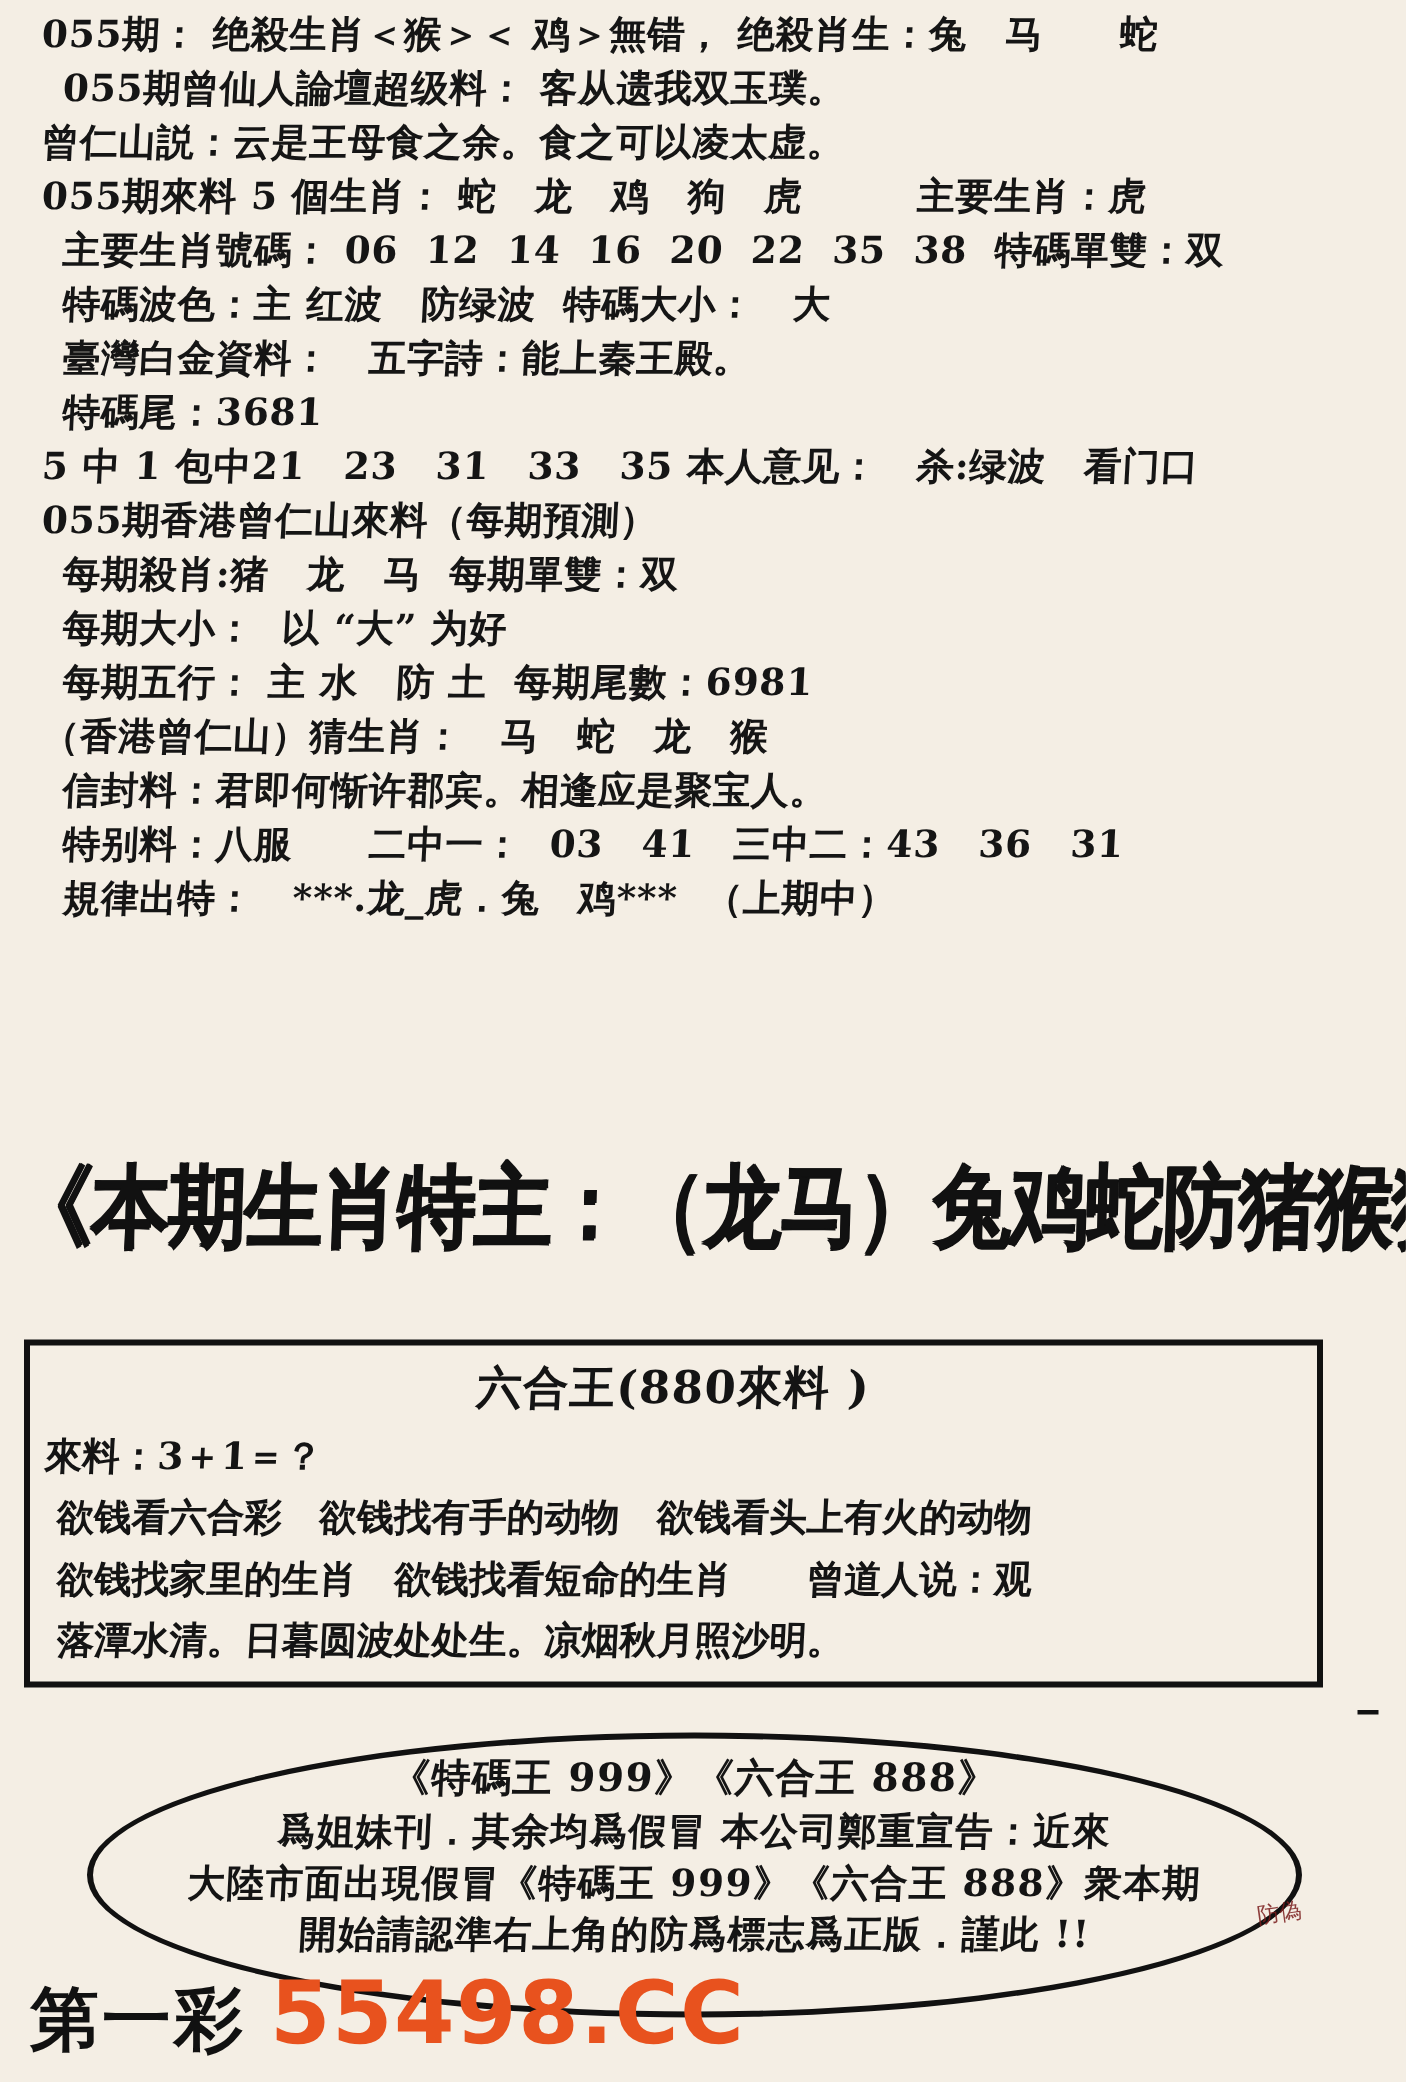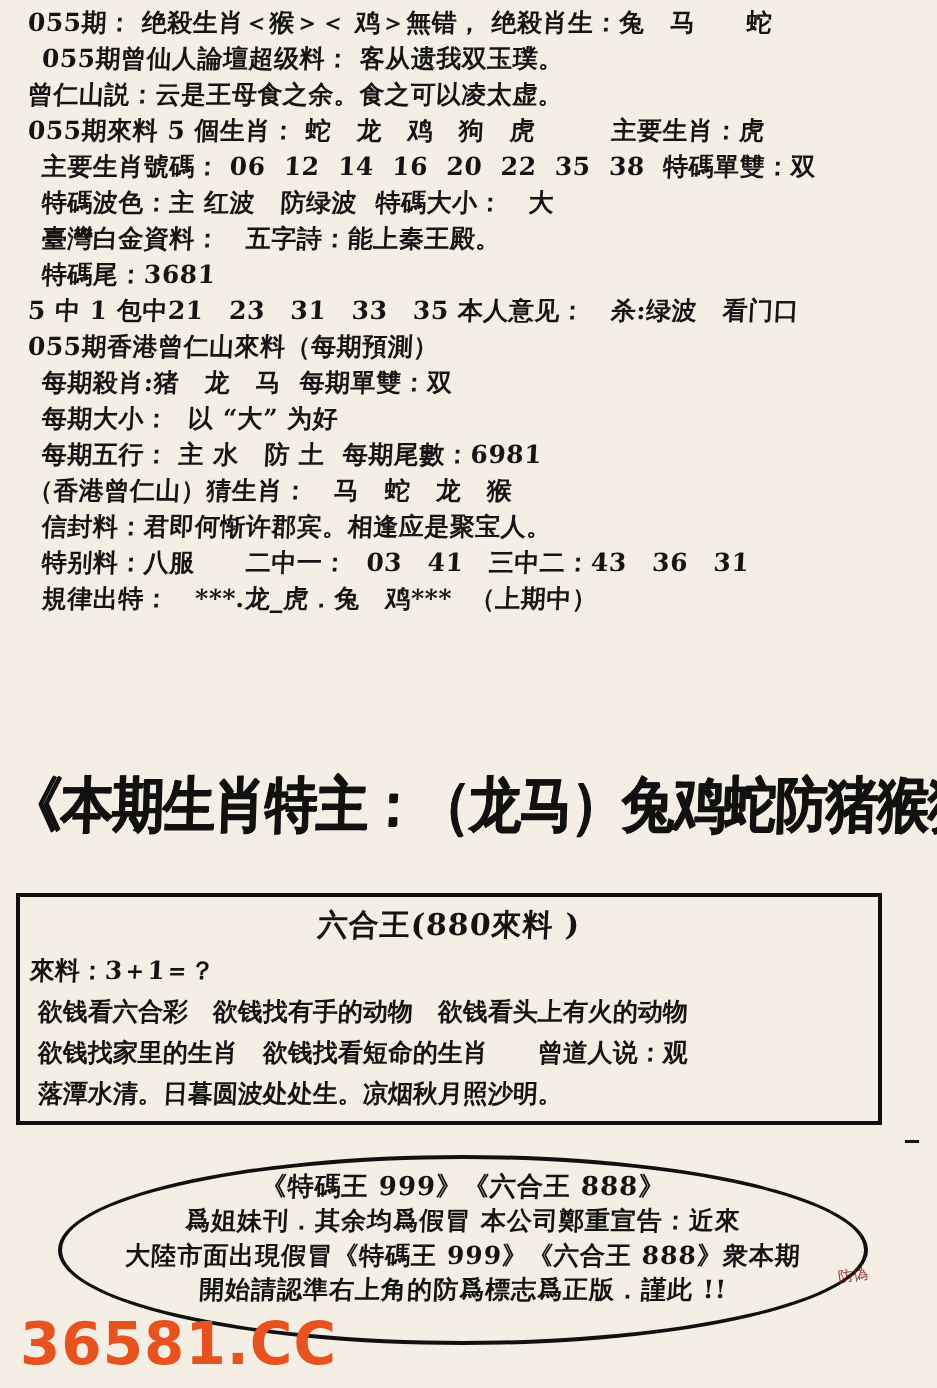--- a/index.html
+++ b/index.html
@@ -203,16 +203,17 @@
       <div class="ov-line t">《特碼王 999》《六合王 888》</div>
       <div class="ov-line">爲姐妹刊．其余均爲假冒 本公司鄭重宣告：近來</div>
       <div class="ov-line">大陸市面出現假冒《特碼王 999》《六合王 888》衆本期</div>
       <div class="ov-line">開始請認準右上角的防爲標志爲正版．謹此 !!</div>
     </div>
   </div>
 
   <div class="stamp">防偽</div>
 
   <div class="footer">
-    <span class="brand-url">36581.CC</span>
+    <span class="brand-cn">第一彩</span>
+    <span class="brand-url">55498.CC</span>
   </div>
 
 </div>
 
 </body></html>

